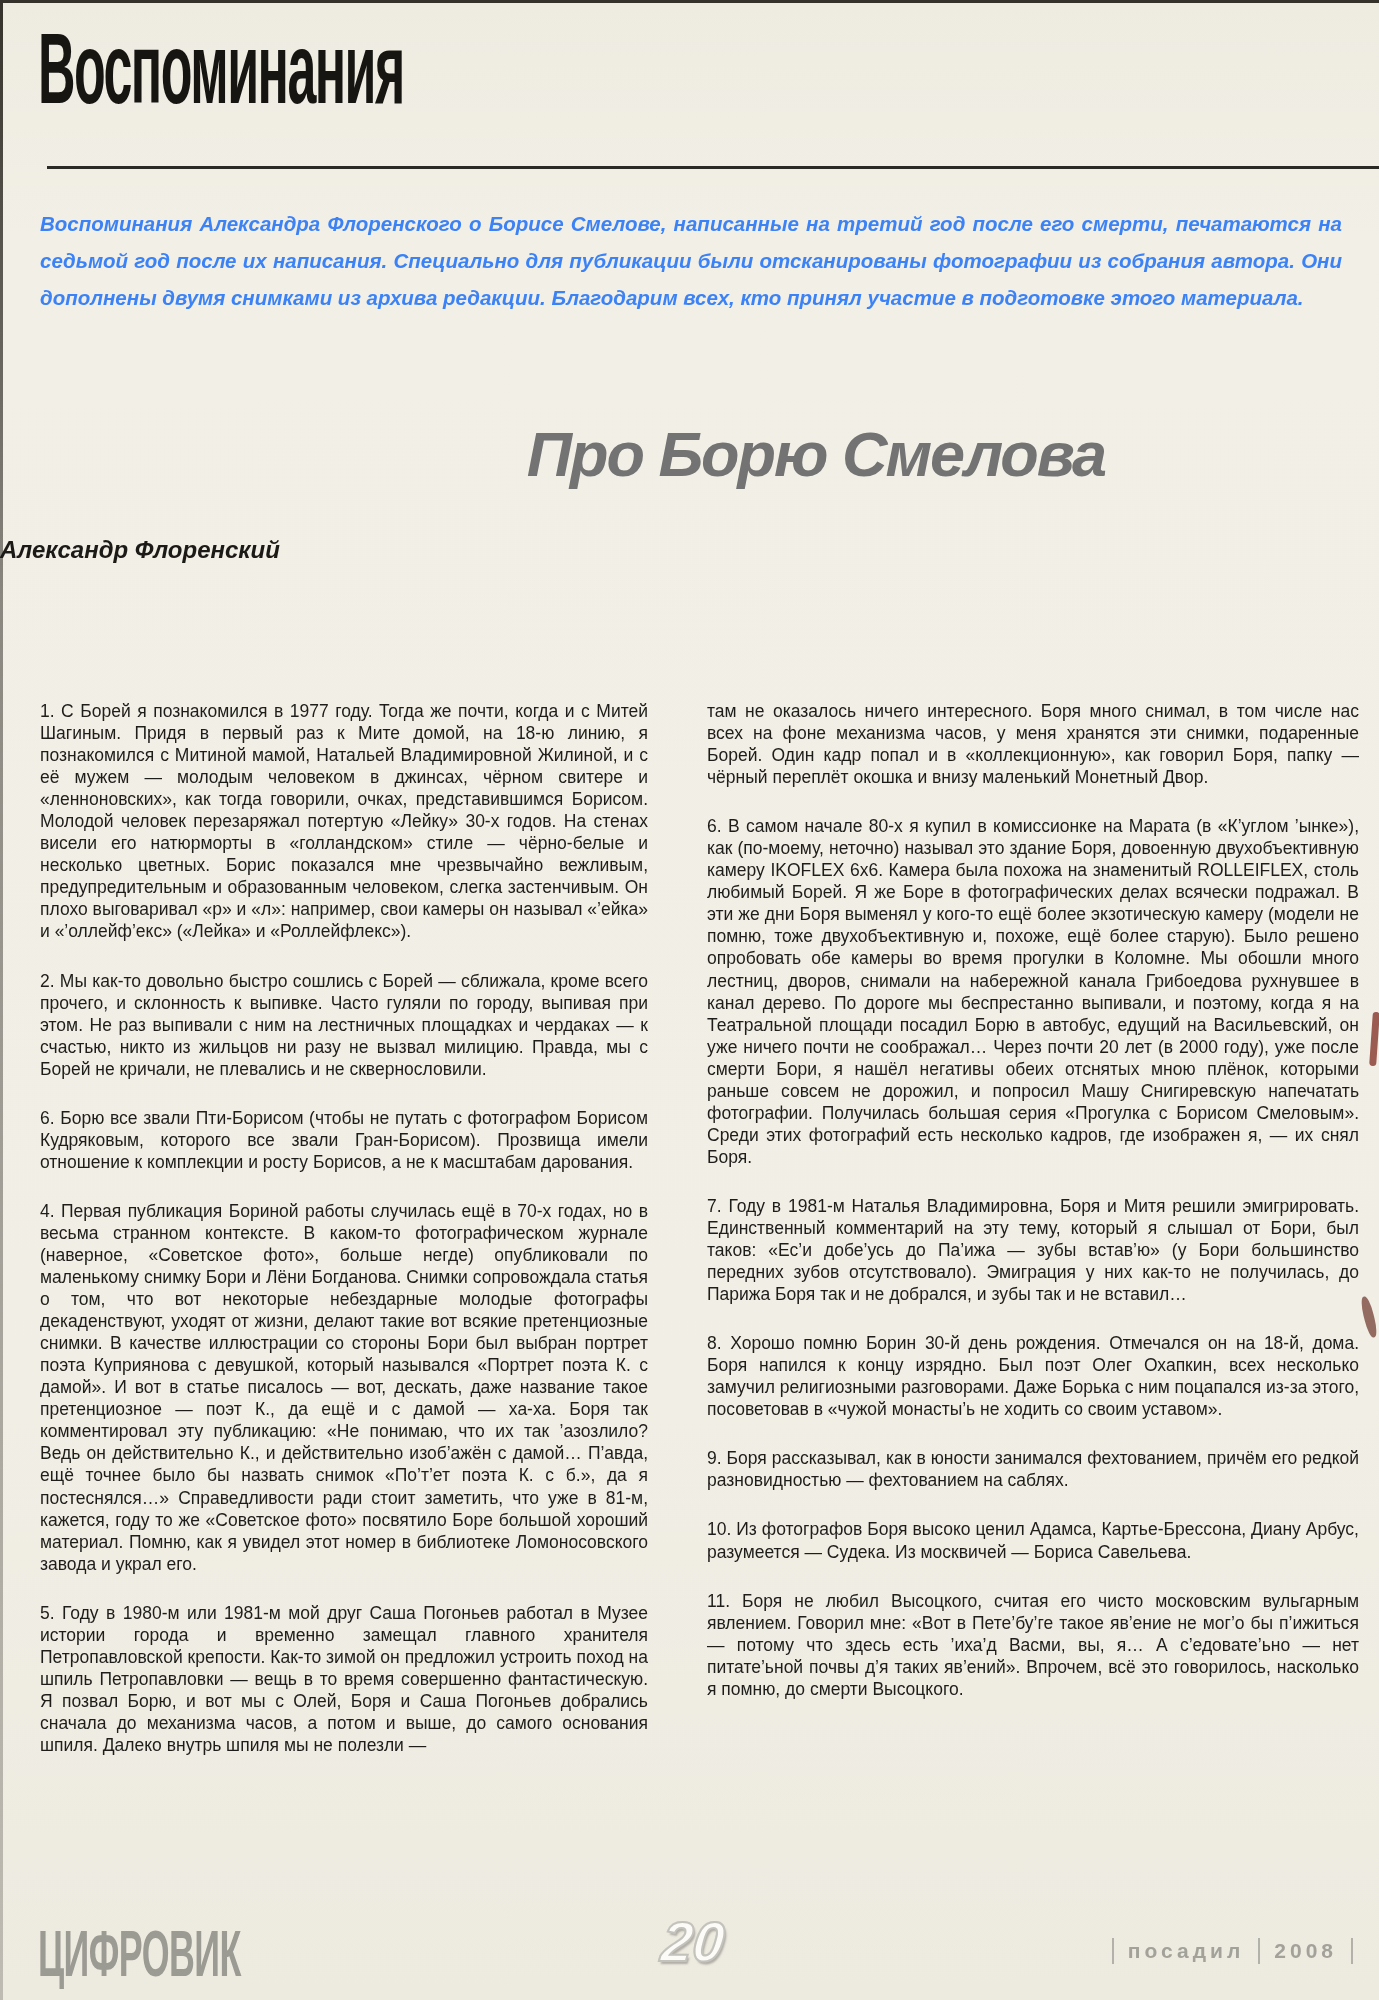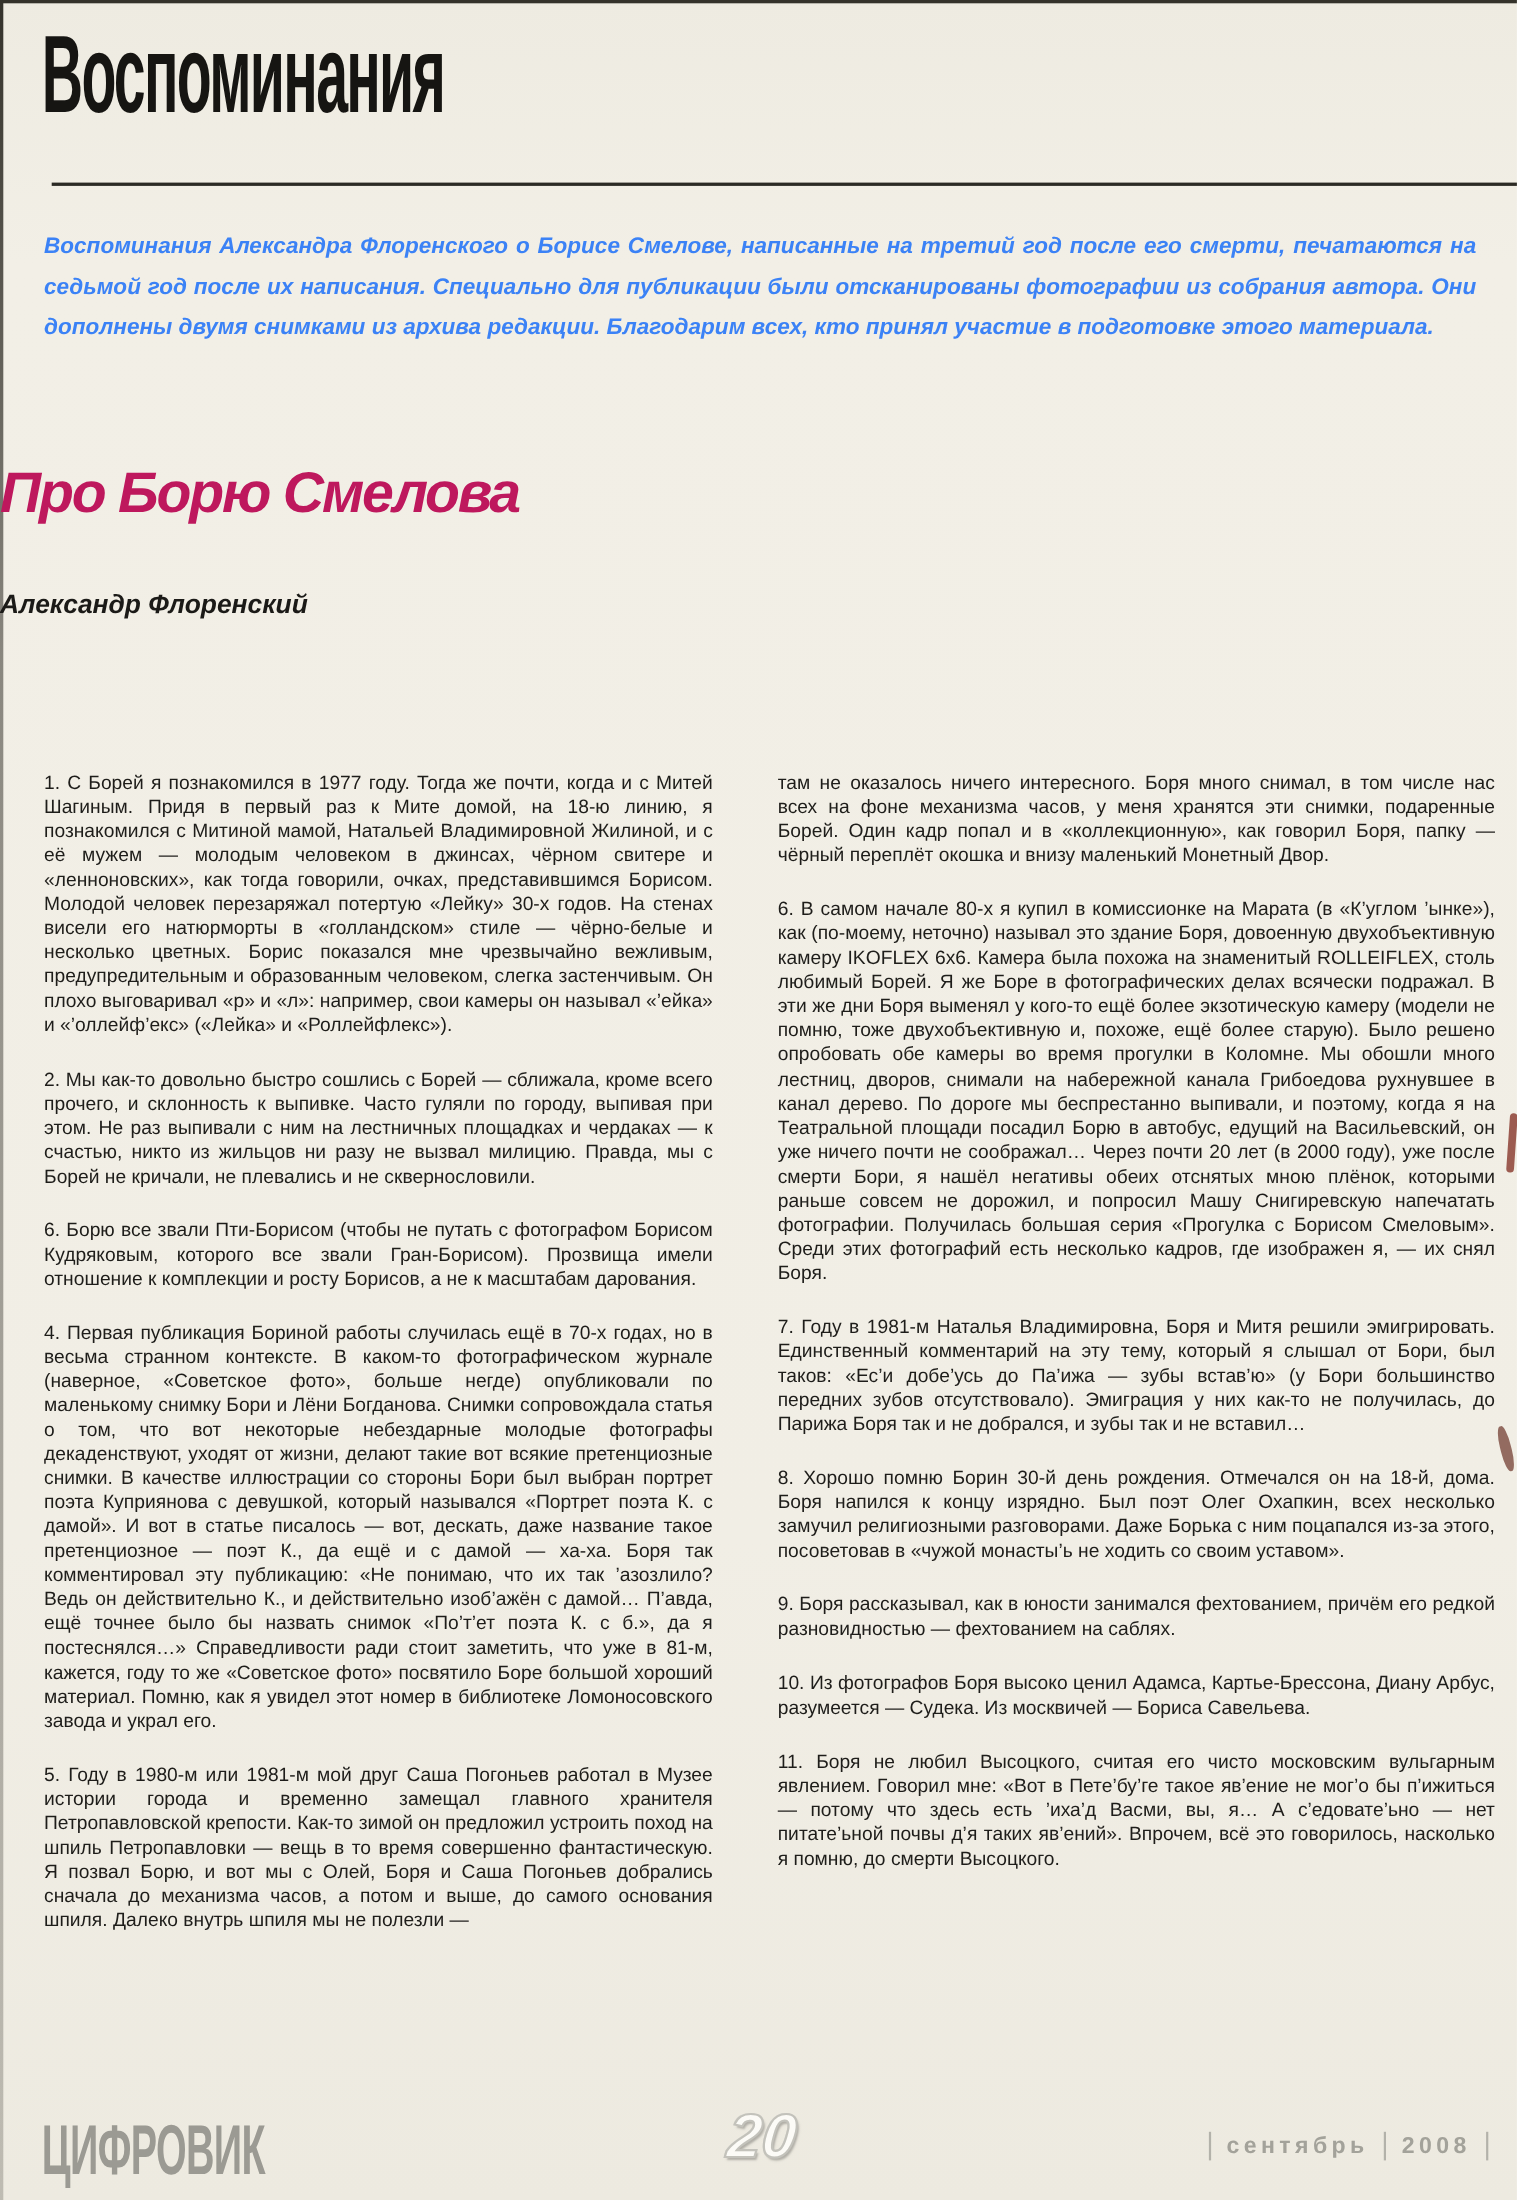--- a/index.html
+++ b/index.html
@@ -33,23 +33,23 @@
   
   .lede {
     position: absolute; left: 40px; top: 206px; width: 1302px;
     font-size: 20.5px; line-height: 1.8; font-weight: bold; font-style: italic;
     text-align: justify; color: #3b82f6;
   }
 
   
   .article-title {
     position: absolute; left: 0; top: 418px; width: 1105px;
-    text-align: left;
-    font-size: 52px; font-weight: bold; font-style: italic;
-    letter-spacing: -2px; color: #be185d; white-space: nowrap;
+    text-align: right;
+    font-size: 63px; font-weight: bold; font-style: italic;
+    letter-spacing: -2px; color: #737373; white-space: nowrap;
   }
   .article-author {
     position: absolute; left: 0; top: 536px; width: 1038px;
     text-align: left;
     font-size: 24px; font-weight: bold; font-style: italic; color: #1b1a17;
   }
 
   
   .columns {
     position: absolute; left: 40px; top: 700px;
@@ -122,17 +122,17 @@
     <p>9. Боря рассказывал, как в юности занимался фехтованием, причём его редкой разновидностью — фехтованием на саблях.</p>
     <p>10. Из фотографов Боря высоко ценил Адамса, Картье-Брессона, Диану Арбус, разумеется — Судека. Из москвичей — Бориса Савельева.</p>
     <p>11. Боря не любил Высоцкого, считая его чисто московским вульгарным явлением. Говорил мне: «Вот в Пете’бу’ге такое яв’ение не мог’о бы п’ижиться — потому что здесь есть ’иха’д Васми, вы, я… А с’едовате’ьно — нет питате’ьной почвы д’я таких яв’ений». Впрочем, всё это говорилось, насколько я помню, до смерти Высоцкого.</p>
   </div>
 </div>
 
 <div class="footer-logo">ЦИФРОВИК</div>
 <div class="page-number">20</div>
 <div class="issue">
   <span class="bar"></span>
-  <span class="seg">сентябрь</span>
+  <span class="seg">посадил</span>
   <span class="bar"></span>
   <span class="seg">2008</span>
   <span class="bar"></span>
 </div>
 
 </body></html>

